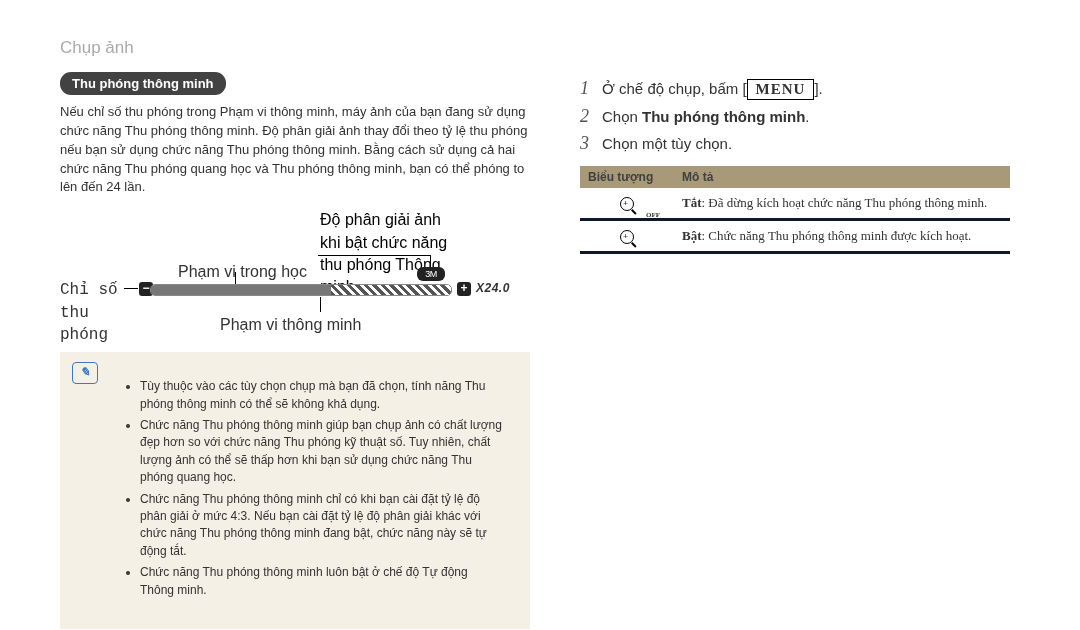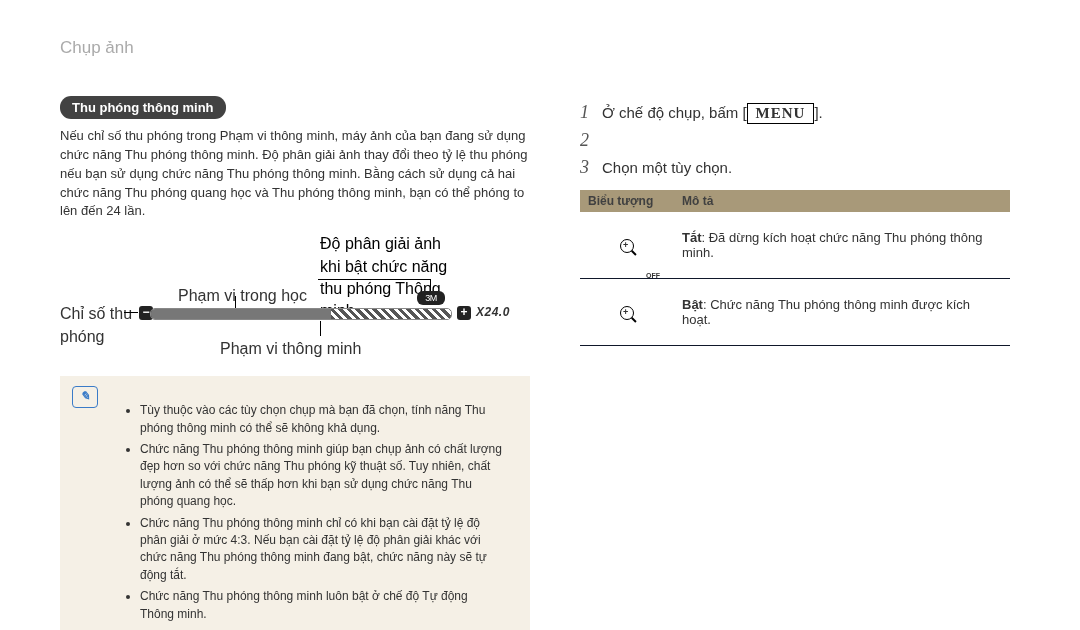--- a/index.html
+++ b/index.html
@@ -9,21 +9,20 @@
     color: #333;
     background: #fff;
   }
   .page {
     width: 1080px;
     height: 630px;
     box-sizing: border-box;
     padding: 38px 60px 10px 60px;
     display: flex;
     flex-direction: column;
-    gap: 24px;
   }
   .section-title {
     font-size: 17px;
     color: #aaa;
     margin-bottom: 14px;
     font-weight: 400;
   }
   .cols {
     display: flex;
     gap: 50px;
@@ -43,21 +42,21 @@
   }
 
   .body-text { line-height: 1.45; }
 
   .diagram {
     position: relative;
     height: 135px;
     margin-top: 12px;
   }
   .dlabel { position: absolute; font-size: 16px; line-height: 1.4; }
-  .lbl-index { top: 70px; left: 0; width: 75px; }
+  .lbl-index { top: 70px; left: 0; width: 75px; font-family: Liberation Mono, monospace; }
   .lbl-optical { top: 52px; left: 118px; }
   .lbl-res { top: 0px; left: 260px; width: 130px; color:#000; }
   .lbl-smart { top: 105px; left: 160px; }
 
   .bar-outer {
     position: absolute;
     top: 75px; left: 90px;
     width: 300px; height: 10px;
     border: 1px solid #888;
     border-radius: 5px;
@@ -129,21 +128,21 @@
     display:inline-block;
   }
 
   table.icon-table { width:100%; border-collapse:collapse; font-size:13px; }
   table.icon-table th {
     background:#a89979; color:#404040;
     font-weight:bold; text-align:left;
     padding:4px 8px; font-size:12px;
   }
   table.icon-table th:first-child { width:78px; }
-  table.icon-table td { padding:18px 8px; border-bottom:1px solid #0f172a; vertical-align:middle;}
+  table.icon-table td { padding:6px 8px; border-bottom:3px solid #0f172a; vertical-align:middle;font-family:Liberation Serif, serif;}
   .icon-cell { text-align:center; font-size:16px; position:relative;}
   .mag {
     display:inline-block;width:12px;height:12px;border:1.5px solid #000;border-radius:50%;
     position:relative;vertical-align:middle;
   }
   .mag::after {
     content:'';position:absolute;width:6px;height:1.5px;background:#000;
     transform:rotate(45deg);bottom:-2px;right:-4px;
   }
   .mag-plus::before {
@@ -213,20 +212,23 @@
 
       <ul class="step-list">
         <li>
           <span class="step-num">1</span>
           <span>
             <span>Ở chế độ chụp, bấm [</span><span class="menu-label">MENU</span><span>].</span>
           </span>
         </li>
         <li>
           <span class="step-num">2</span>
+          <span>
+            <span>Chọn </span><b>Thu phóng thông minh</b><span>.</span>
+          </span>
         </li>
         <li>
           <span class="step-num">3</span>
           <span>Chọn một tùy chọn.</span>
         </li>
       </ul>
 
       <table class="icon-table">
         <tbody>
             <tr>

